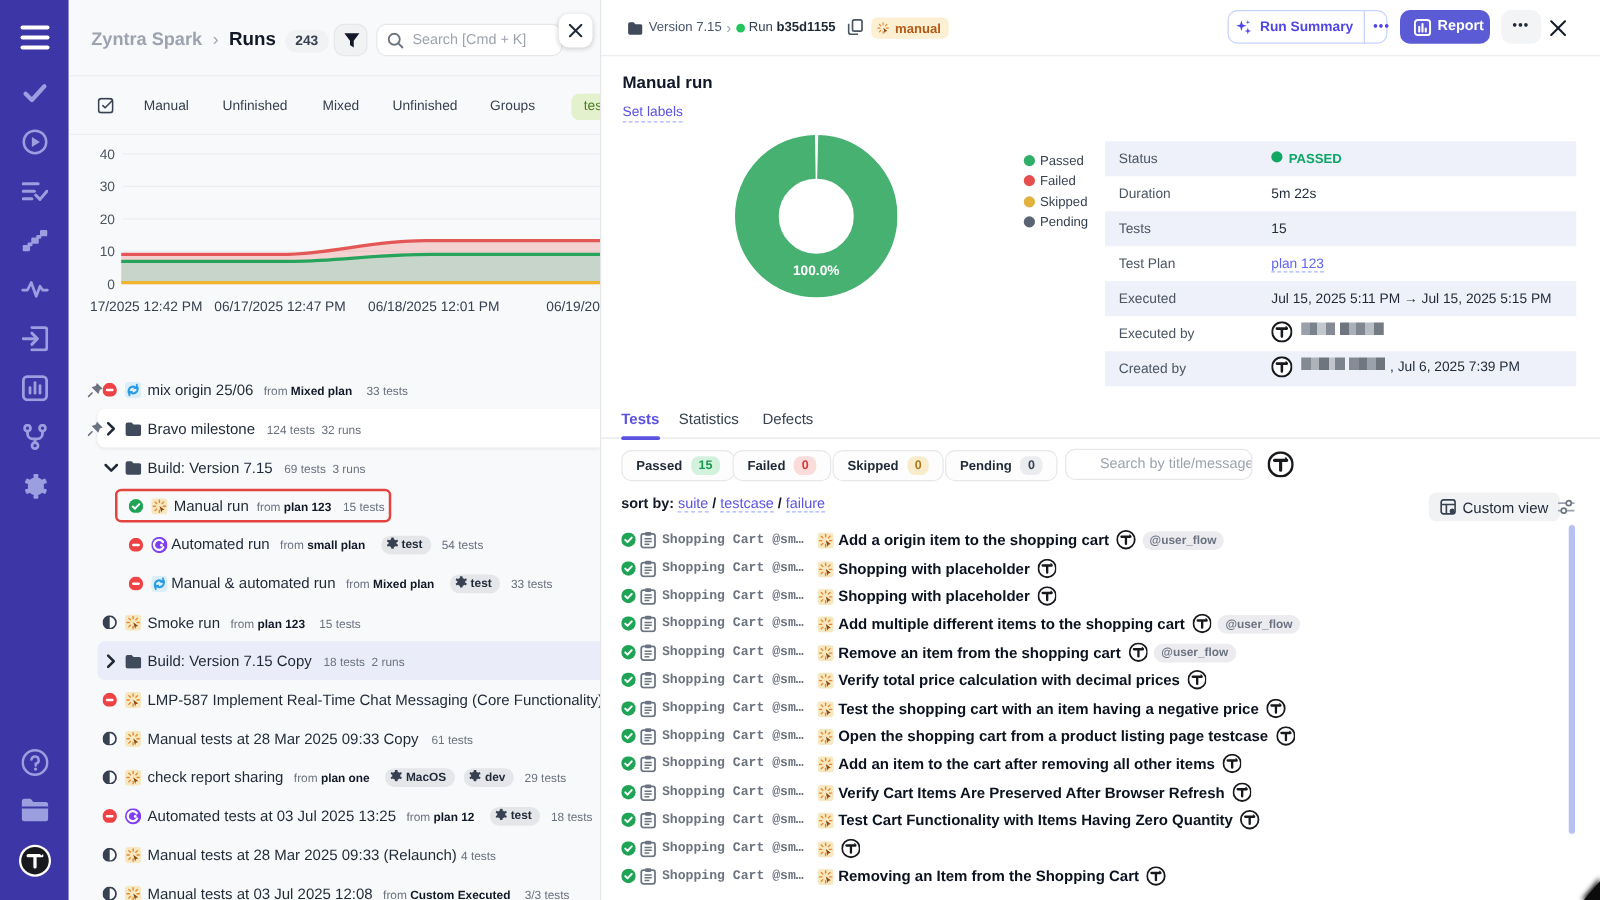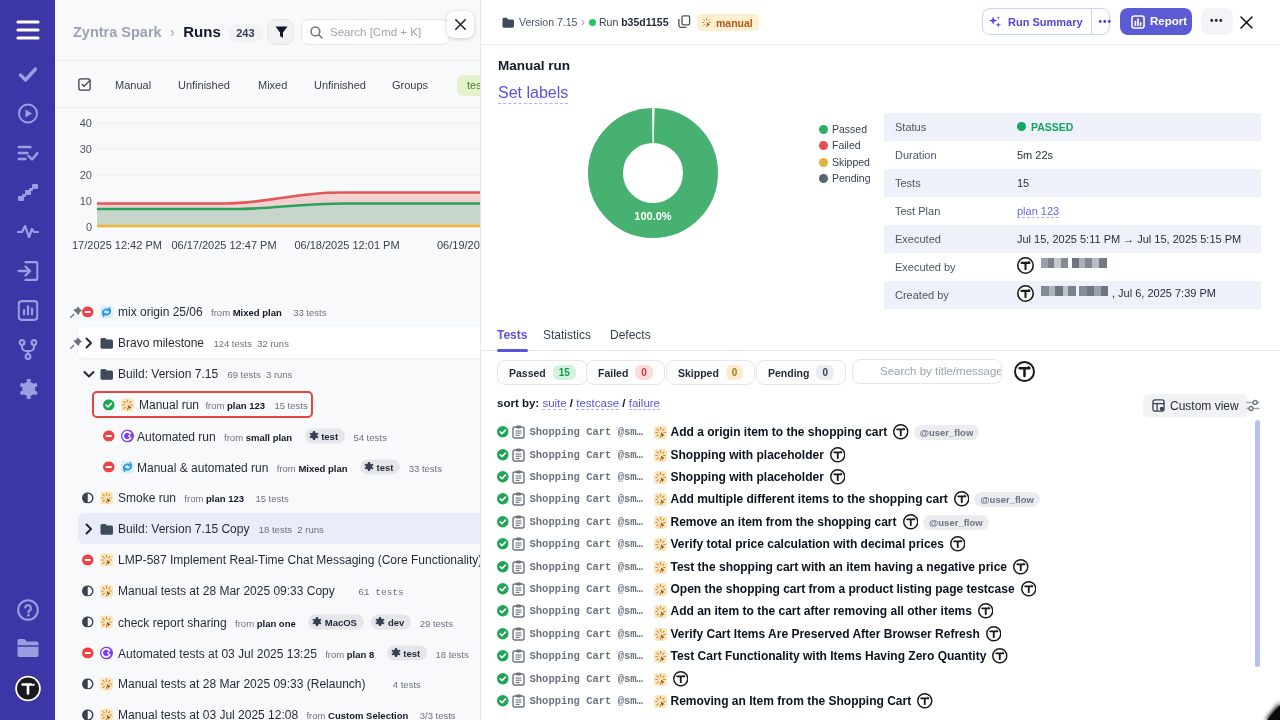--- a/index.html
+++ b/index.html
@@ -29,21 +29,21 @@
 .gpill{display:inline-block;background:#e5e6ea;border-radius:8px;height:15px;line-height:15px;padding:0 7px 0 4px;font-size:9.5px;font-weight:700;color:#1f2937;vertical-align:1px;}
 
 #rpanel{position:absolute;left:480px;top:0;width:800px;height:720px;background:#fff;border-left:1px solid #e5e7eb;}
 #rhead{position:absolute;left:0;top:0;width:800px;height:45px;border-bottom:1px solid #eceef1;}
 .btn-outline{position:absolute;display:flex;align-items:center;border:1px solid #c7d2fe;border-radius:8px;background:#fff;color:#4f46e5;font-size:11.5px;font-weight:700;height:27px;white-space:nowrap;}
 .btn-outline svg,.btn-outline span{flex:none;}
 #btn-report{position:absolute;left:639px;top:8px;width:72px;height:27px;background:#5b5bd6;border-radius:8px;color:#fff;font-size:11.5px;font-weight:700;}
 #btn-dots2{position:absolute;left:720px;top:8px;width:32px;height:27px;background:#f3f4f6;border-radius:8px;}
 .dots{letter-spacing:1px;font-weight:700;}
 h1{position:absolute;left:17px;top:58px;font-size:13.5px;font-weight:700;color:#111827;}
-#setlabels{position:absolute;left:17px;top:84px;font-size:16px;color:#5b52e0;border-bottom:1px dashed #a5b4fc;padding-bottom:1px;}
+#setlabels{position:absolute;left:17px;top:84px;font-size:11px;color:#5b52e0;border-bottom:1px dashed #a5b4fc;padding-bottom:1px;}
 
 .itable{position:absolute;left:403px;top:113px;width:377px;}
 .irow{position:relative;width:377px;height:28px;font-size:11px;white-space:nowrap;}
 .irow.alt{background:#eef1fa;}
 .ilabel{position:absolute;left:11px;top:8px;color:#4b5563;}
 .ival{position:absolute;left:133px;top:8px;color:#1f2937;}
 
 #rtabs{position:absolute;left:0;top:322px;width:800px;height:29px;border-bottom:1px solid #e5e7eb;font-size:12px;}
 
 .chip{position:absolute;top:360px;height:25px;background:#fdfdfd;border:1px solid #e5e7eb;border-radius:8px;font-size:10.5px;color:#1f2937;font-weight:700;display:flex;align-items:center;padding:0 11px;}
@@ -373,21 +373,21 @@
         </svg>
       <span class="tt" style="left:63px;">LMP-587 Implement Real-Time Chat Messaging (Core Functionality)</span>
     </div>
     <div class="trow" style="top:575px;">
       <svg class="ic" style="left:27px;" width="11.5" height="11.5" viewBox="0 0 11.5 11.5">
           <use href="#i-half"></use>
         </svg>
       <svg class="ic" style="left:45px;" width="13" height="13" viewBox="0 0 13 13">
           <use href="#i-spk"></use>
         </svg>
-      <span class="tt" style="left:63px;">Manual tests at 28 Mar 2025 09:33 Copy <span class="tcount" style="margin-left:20px;font-family:Liberation Mono, monospace;">61 tests</span></span>
+      <span class="tt" style="left:63px;">Manual tests at 28 Mar 2025 09:33 Copy <span class="tcount" style="margin-left:7px;">61 tests</span></span>
     </div>
     <div class="trow" style="top:606px;">
       <svg class="ic" style="left:27px;" width="11.5" height="11.5" viewBox="0 0 11.5 11.5">
           <use href="#i-half"></use>
         </svg>
       <svg class="ic" style="left:45px;" width="13" height="13" viewBox="0 0 13 13">
           <use href="#i-spk"></use>
         </svg>
       <span class="tt" style="left:63px;">check report sharing <span class="tfrom" style="margin-left:5px;">from <b>plan one</b></span> <span class="gpill" style="margin-left:9px;"><svg width="10" height="10" viewBox="0 0 12 12" style="vertical-align:-1px;">
               <use href="#i-gear"></use>
@@ -395,41 +395,41 @@
               <use href="#i-gear"></use>
             </svg> dev</span> <span class="tcount" style="margin-left:5px;">29 tests</span></span>
     </div>
     <div class="trow" style="top:637px;">
       <svg class="ic" style="left:27px;" width="11.5" height="11.5" viewBox="0 0 11.5 11.5">
           <use href="#i-red"></use>
         </svg>
       <svg class="ic" style="left:45px;" width="13" height="13" viewBox="0 0 13 13">
           <use href="#i-rob"></use>
         </svg>
-      <span class="tt" style="left:63px;">Automated tests at 03 Jul 2025 13:25 <span class="tfrom" style="margin-left:5px;">from <b>plan 8</b></span> <span class="gpill" style="margin-left:9px;"><svg width="10" height="10" viewBox="0 0 12 12" style="vertical-align:-1px;">
+      <span class="tt" style="left:63px;">Automated tests at 03 Jul 2025 13:25 <span class="tfrom" style="margin-left:5px;">from <b>plan 12</b></span> <span class="gpill" style="margin-left:9px;"><svg width="10" height="10" viewBox="0 0 12 12" style="vertical-align:-1px;">
               <use href="#i-gear"></use>
             </svg> test</span> <span class="tcount" style="margin-left:5px;">18 tests</span></span>
     </div>
     <div class="trow" style="top:668px;">
       <svg class="ic" style="left:27px;" width="11.5" height="11.5" viewBox="0 0 11.5 11.5">
           <use href="#i-half"></use>
         </svg>
       <svg class="ic" style="left:45px;" width="13" height="13" viewBox="0 0 13 13">
           <use href="#i-spk"></use>
         </svg>
-      <span class="tt" style="left:63px;">Manual tests at 28 Mar 2025 09:33 (Relaunch) <span class="tcount" style="margin-left:24px;">4 tests</span></span>
+      <span class="tt" style="left:63px;">Manual tests at 28 Mar 2025 09:33 (Relaunch) <span class="tcount" style="margin-left:0;">4 tests</span></span>
     </div>
     <div class="trow" style="top:699px;">
       <svg class="ic" style="left:27px;" width="11.5" height="11.5" viewBox="0 0 11.5 11.5">
           <use href="#i-half"></use>
         </svg>
       <svg class="ic" style="left:45px;" width="13" height="13" viewBox="0 0 13 13">
           <use href="#i-spk"></use>
         </svg>
-      <span class="tt" style="left:63px;">Manual tests at 03 Jul 2025 12:08 <span class="tfrom" style="margin-left:5px;">from <b>Custom Selection</b></span> <span class="tcount" style="margin-left:8px;">3/3 tests</span></span>
+      <span class="tt" style="left:63px;">Manual tests at 03 Jul 2025 12:08 <span class="tfrom" style="margin-left:5px;">from <b>Custom Executed</b></span> <span class="tcount" style="margin-left:8px;">3/3 tests</span></span>
     </div>
   </div>
 </div>
 <div id="rpanel">
   <div id="rhead">
     <svg class="abs" style="left:21px;top:17px;" width="12" height="11" viewBox="0 0 13 12">
         <use href="#i-fold"></use>
       </svg>
     <span class="abs" style="left:38px;top:16px;font-size:10.5px;color:#475569;">Version 7.15</span>
     <span class="abs" style="left:100px;top:15px;font-size:12px;color:#9ca3af;">›</span>

